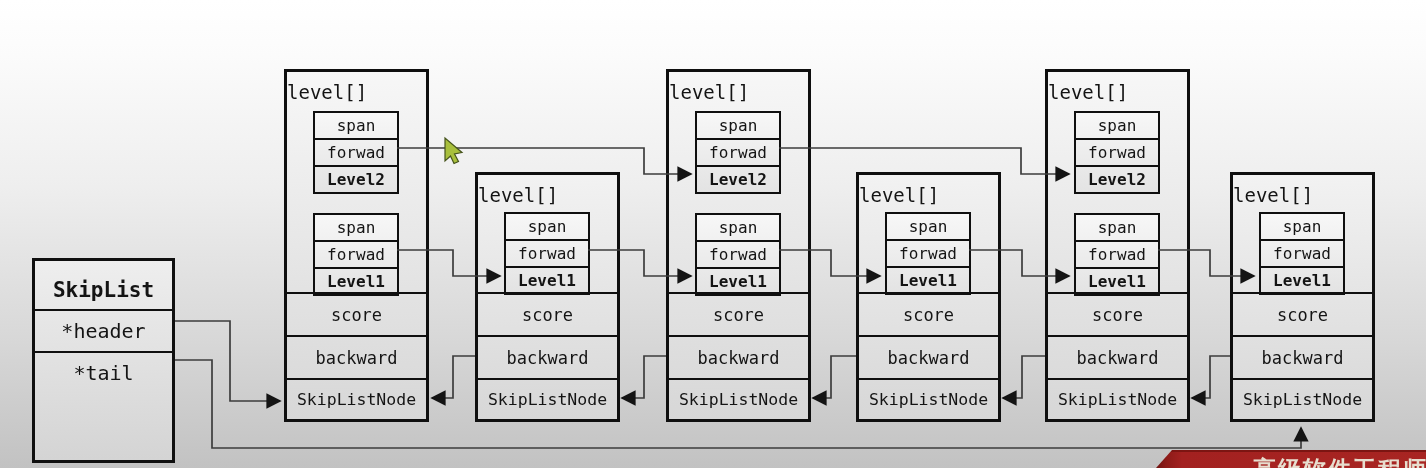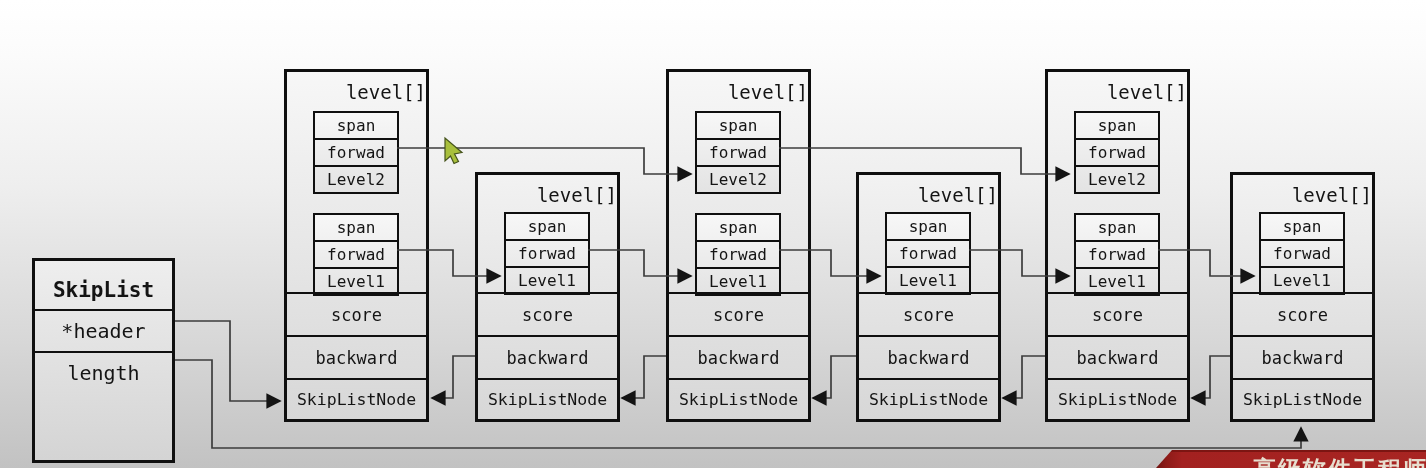--- a/index.html
+++ b/index.html
@@ -15,29 +15,29 @@
   }
   .sl-title { height:39px; display:flex; align-items:center; justify-content:center;
     font-weight:bold; font-size:21px;margin-top:9px; }
   .sl-row { height:40px; border-top:2.5px solid #0f0f0f; display:flex; align-items:center;
     justify-content:center; font-size:20px; }
   .node {
     position:absolute; width:145px; border:3px solid #0f0f0f; box-sizing:border-box;
   }
   .node.tall { top:69px; height:353px; background:linear-gradient(180deg,#f7f7f7,#d7d7d7); }
   .node.short { top:172px; height:250px; background:linear-gradient(180deg,#f2f2f2,#d7d7d7); }
-  .node-title { text-align:right; font-size:19px; padding-top:9px;margin-left:22px; }
+  .node-title { text-align:left; font-size:19px; padding-top:9px; }
   .inner-box {
     position:absolute; left:26px; width:86px; border:2.5px solid #0f0f0f; box-sizing:border-box;
     background:linear-gradient(180deg,#f7f7f7,#e3e3e3);
   }
   .inner-row { height:25px; line-height:25px; text-align:center; font-size:16px;
     border-top:2px solid #0f0f0f; }
   .inner-row:first-child { border-top:none; }
-  .bold { font-weight:normal; }
+  .bold { font-weight:bold; }
   .node-bottom { position:absolute; bottom:0; left:0; right:0; }
   .brow { height:41px; border-top:2.5px solid #0f0f0f; display:flex; align-items:center;
     justify-content:center; font-size:17px; }
   .brow.type { height:39px; font-weight:normal; font-size:16.5px; }
   .wires { position:absolute; left:0; top:0; pointer-events:none; }
   .banner {
     position:absolute; left:1156px; top:450px; width:270px; height:18px; overflow:hidden;
     background:linear-gradient(90deg,#701311 0px,#8c1b18 10px,#a32120 26px,#a82522 100%);
     clip-path:polygon(16px 0, 100% 0, 100% 100%, 0 100%);
     border-top:2px solid #7c1512; box-sizing:border-box;
@@ -49,21 +49,21 @@
   }
 </style>
 </head>
 <body>
 
 <div class="canvas">
 
   <div class="skiplist">
     <div class="sl-title">SkipList</div>
     <div class="sl-row">*header</div>
-    <div class="sl-row">length</div>
+    <div class="sl-row">*tail</div>
   </div>
 
   <div class="node tall" style="left:284px">
     <div class="node-title">level[]</div>
     <div class="inner-box" style="top:39px">
       <div class="inner-row">span</div>
       <div class="inner-row">forwad</div>
       <div class="inner-row bold">Level2</div>
     </div>
     <div class="inner-box" style="top:141px">

